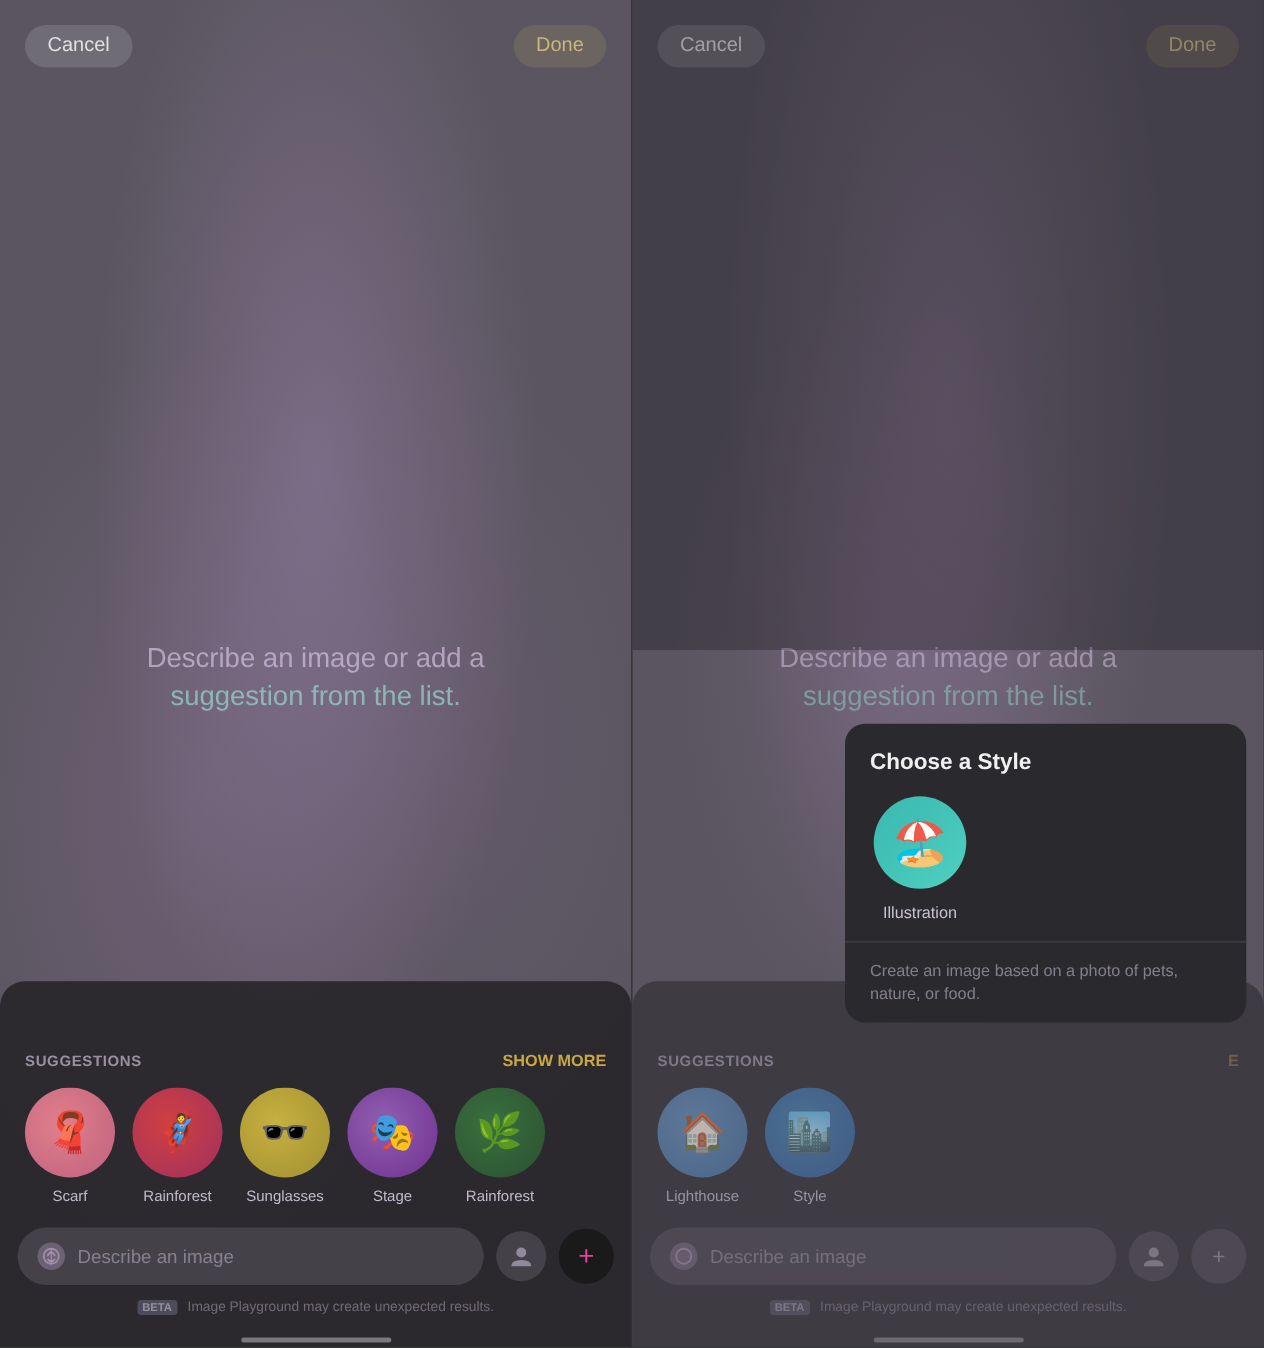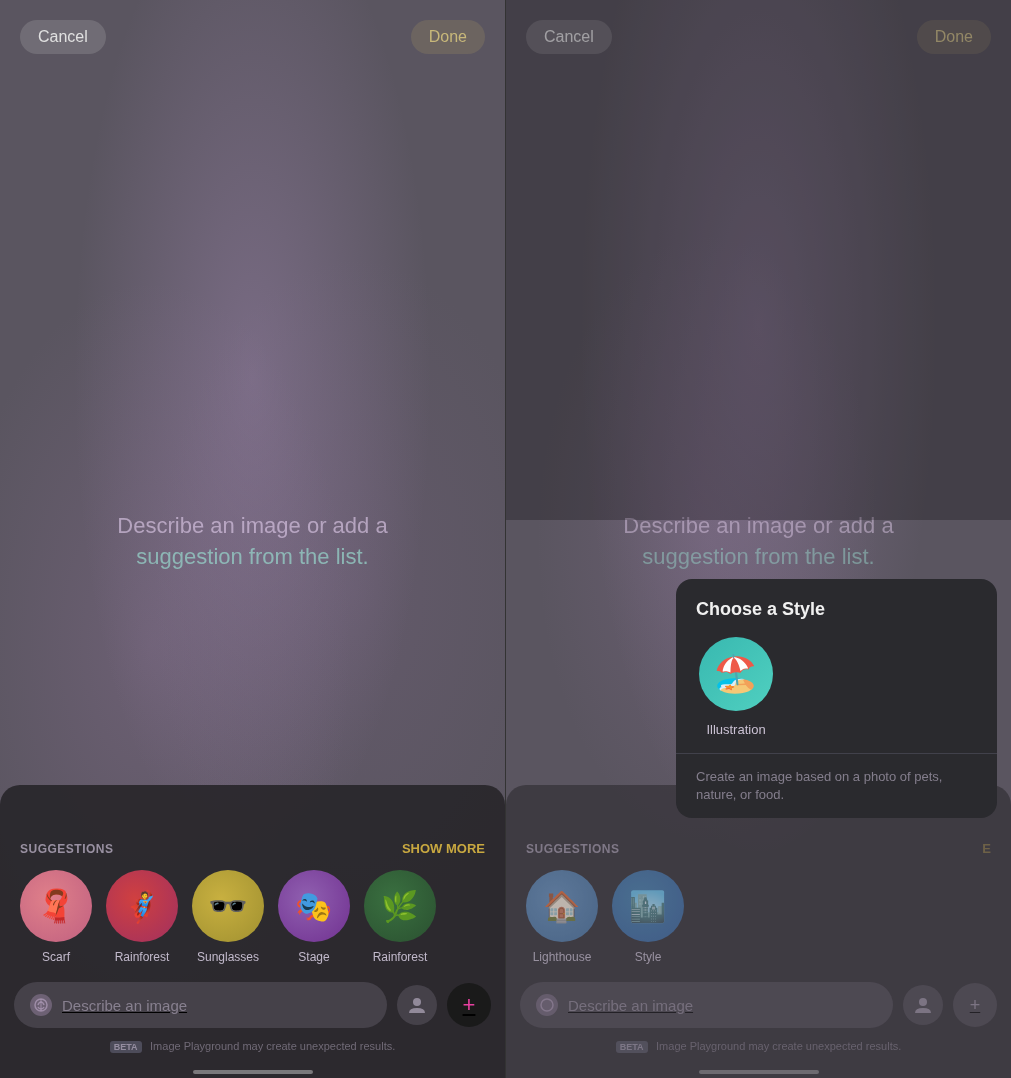--- a/index.html
+++ b/index.html
@@ -157,21 +157,20 @@
       text-align: center;
     }
 
     
     .input-bar {
       display: flex;
       align-items: center;
       gap: 10px;
       padding: 0 14px;
       margin-bottom: 8px;
-      text-decoration: underline;
     }
 
     .input-field {
       flex: 1;
       background: rgba(80,75,85,0.7);
       border-radius: 24px;
       padding: 12px 16px;
       display: flex;
       align-items: center;
       gap: 10px;

